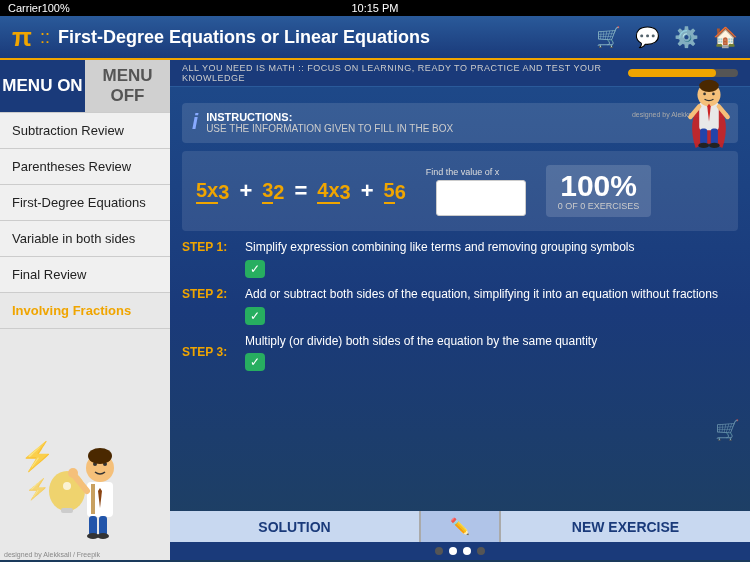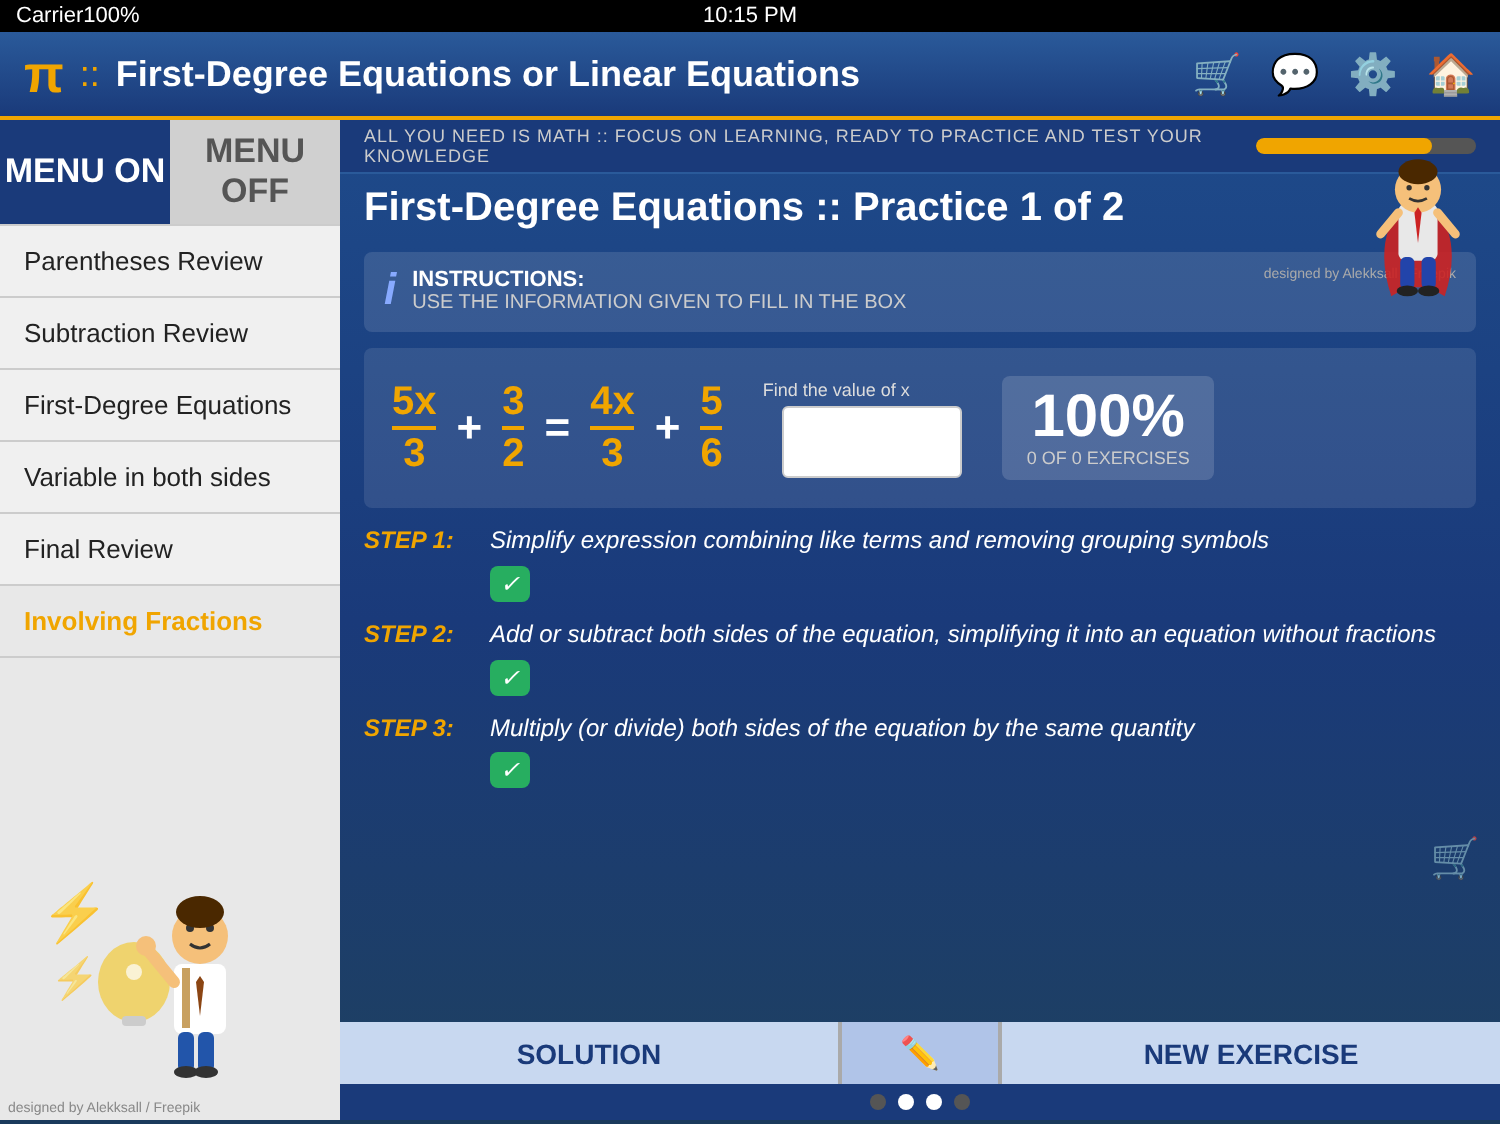--- a/index.html
+++ b/index.html
@@ -220,21 +220,21 @@
       margin: 4px 12px;
       padding: 10px 14px;
       border-radius: 4px;
       display: flex;
       align-items: center;
       gap: 10px;
       min-height: 80px;
     }
     .fraction {
       display: inline-flex;
-      flex-direction: column;
+      flex-direction: row;
       align-items: center;
       color: #f0a500;
       font-size: 20px;
       font-weight: bold;
       line-height: 1.1;
     }
     .fraction .num { border-bottom: 2px solid #f0a500; padding-bottom: 1px; }
     .fraction .den { padding-top: 1px; }
     .eq-operator {
       color: #fff;
@@ -274,21 +274,20 @@
       color: #ccc;
       font-size: 9px;
     }
 
     
     .step-block {
       margin: 4px 12px;
       display: flex;
       align-items: flex-start;
       gap: 8px;
-      font-style: italic;
     }
     .step-label {
       color: #f0a500;
       font-size: 12px;
       font-weight: bold;
       min-width: 55px;
       margin-top: 1px;
     }
     .step-content {
       flex: 1;
@@ -399,22 +398,22 @@
   </div>
 </div>
 
 <div id="main-layout">
 
   <div id="sidebar">
     <div id="menu-toggle">
       <button class="menu-btn active">MENU ON</button>
       <button class="menu-btn inactive">MENU OFF</button>
     </div>
+    <div class="sidebar-item">Subtraction Review</div>
     <div class="sidebar-item">Parentheses Review</div>
-    <div class="sidebar-item">Subtraction Review</div>
     <div class="sidebar-item">First-Degree Equations</div>
     <div class="sidebar-item">Variable in both sides</div>
     <div class="sidebar-item">Final Review</div>
     <div class="sidebar-item active">Involving Fractions</div>
 
     <div class="sidebar-mascot">
 
       <svg width="140" height="160" viewBox="0 0 140 160">
 
         <text x="5" y="70" font-size="28" fill="#f0d060" opacity="0.8">⚡</text>
@@ -452,21 +451,20 @@
   <div id="content-area">
 
     <div id="top-banner">
       <span class="banner-text">ALL YOU NEED IS MATH :: FOCUS ON LEARNING, READY TO PRACTICE AND TEST YOUR KNOWLEDGE</span>
       <div class="progress-bar">
         <div class="progress-fill"></div>
       </div>
     </div>
 
     <div id="practice-header">
-      <span class="practice-title">First-Degree Equations :: Practice 1 of 2</span>
 
       <svg class="hero-figure" viewBox="0 0 70 90">
 
         <path d="M25 30 Q10 50 20 80 Q35 70 50 80 Q60 50 45 30 Z" fill="#cc2222" opacity="0.9"></path>
 
         <rect x="24" y="28" width="22" height="32" rx="4" fill="#e8e8e8"></rect>
 
         <circle cx="35" cy="20" r="13" fill="#f5c07a"></circle>
 
         <ellipse cx="35" cy="10" rx="11" ry="7" fill="#4a2800"></ellipse>
@@ -542,21 +540,21 @@
     </div>
 
     <div class="step-block">
       <span class="step-label">STEP 2:</span>
       <div class="step-content">
         <div class="step-text">Add or subtract both sides of the equation, simplifying it into an equation without fractions</div>
         <span class="check-icon">✓</span>
       </div>
     </div>
 
-    <div class="step-block" style="margin-bottom: 4px;">
+    <div class="step-block" style="margin-bottom: 4px; align-items: center;">
       <span class="step-label">STEP 3:</span>
       <div class="step-content">
         <div class="step-text">Multiply (or divide) both sides of the equation by the same quantity</div>
         <span class="check-icon">✓</span>
       </div>
     </div>
 
     <div class="cart-side">🛒</div>
 
     <div id="bottom-bar">

